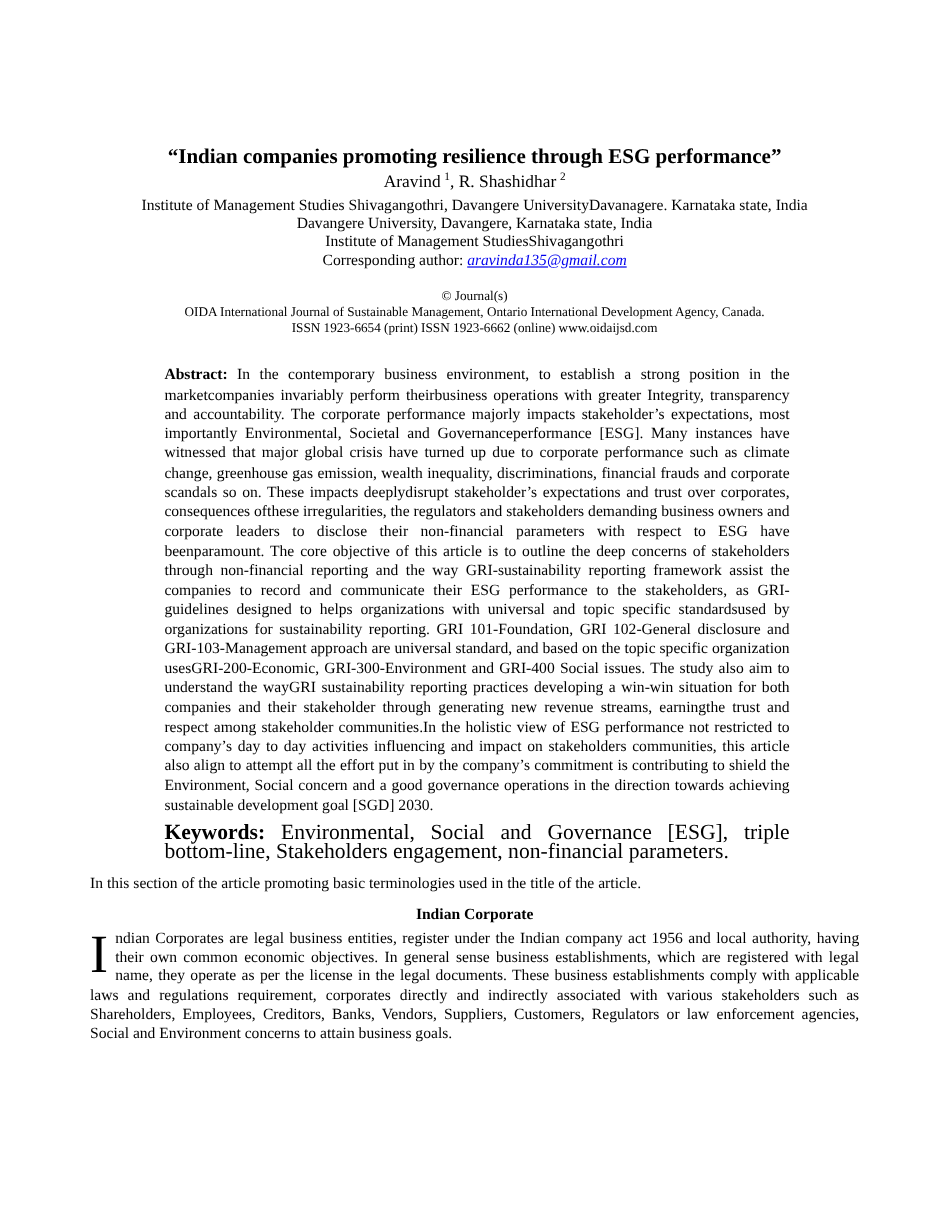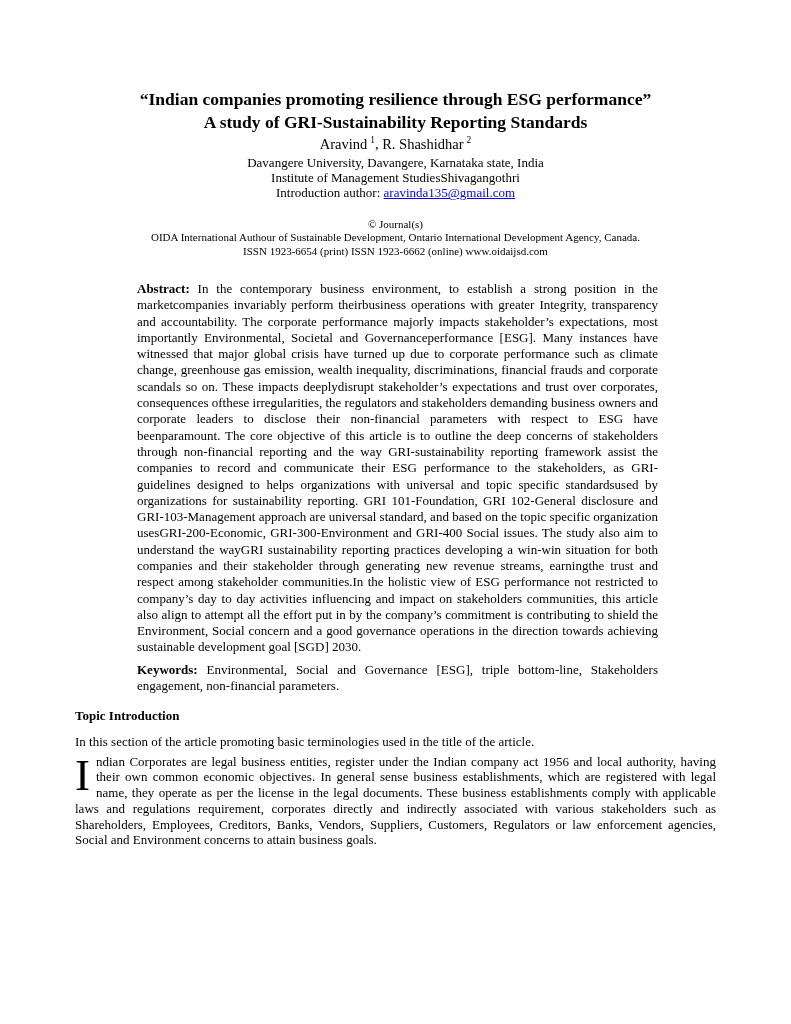--- a/index.html
+++ b/index.html
@@ -8,21 +8,21 @@
     background: #ffffff;
   }
   .page {
     width: 791px;
     height: 1024px;
     background: var(--page-bg, #ffffff);
     color: var(--text-color, #000000);
     font-family: "Liberation Serif", "DejaVu Serif", serif;
     position: relative;
     box-sizing: border-box;
-    padding-top: 88px;
+    padding-top: 119px;
     overflow: hidden;
   }
   .centered { text-align: center; }
   .title {
     font-size: 17.5px;
     line-height: 23px;
     font-weight: bold;
     margin: 0;
   }
   .authors {
@@ -36,37 +36,38 @@
   }
   .affiliations {
     font-size: 13px;
     line-height: 15.3px;
     margin: 2px 0 0 0;
   }
   .affiliations a, .email-link {
     color: var(--link-color, #0000EE);
     text-decoration: underline;
     cursor: pointer;
+    font-style: italic;
   }
   .imprint {
     font-size: 11px;
     line-height: 13.4px;
     margin: 17px 0 0 0;
   }
   .abstract-block {
     width: 521px;
     margin: 23px 0 0 137px;
     font-size: 13px;
     line-height: 16.3px;
     text-align: justify;
   }
   .keywords-block {
     width: 521px;
     margin: 6px 0 0 137px;
-    font-size: 13px;
+    font-size: 18px;
     line-height: 16.3px;
     text-align: justify;
   }
   .main-section {
     width: 641px;
     margin: 0 0 0 75px;
     font-size: 13px;
     line-height: 15.7px;
   }
   .section-heading {
@@ -90,45 +91,45 @@
   }
   p { margin: 0; }
 </style>
 </head>
 <body>
 
 <div class="page">
 
   <div class="centered">
     <p class="title">“Indian companies promoting resilience through ESG performance”</p>
-    <p class="title">A study of GRI-Sustainability Reporting Standards</p>
 
     <p class="authors"><span>Aravind</span><sup>1</sup><span>, </span><span>R. Shashidhar</span><sup>2</sup></p>
 
     <div class="affiliations">
+      <p>Institute of Management Studies Shivagangothri, Davangere UniversityDavanagere. Karnataka state, India</p>
       <p>Davangere University, Davangere, Karnataka state, India</p>
       <p>Institute of Management StudiesShivagangothri</p>
-      <p><span>Introduction author: </span><a class="email-link">aravinda135@gmail.com</a></p>
+      <p><span>Corresponding author: </span><a class="email-link">aravinda135@gmail.com</a></p>
     </div>
 
     <div class="imprint">
       <p>© Journal(s)</p>
-      <p>OIDA International Authour of Sustainable Development, Ontario International Development Agency, Canada.</p>
+      <p>OIDA International Journal of Sustainable Management, Ontario International Development Agency, Canada.</p>
       <p>ISSN 1923-6654 (print) ISSN 1923-6662 (online) www.oidaijsd.com</p>
     </div>
   </div>
 
   <div class="abstract-block">
     <p><b>Abstract:</b><span> In the contemporary business environment, to establish a strong position in the marketcompanies invariably perform theirbusiness operations with greater Integrity, transparency and accountability. The corporate performance majorly impacts stakeholder’s expectations, most importantly Environmental, Societal and Governanceperformance [ESG]. Many instances have witnessed that major global crisis have turned up due to corporate performance such as climate change, greenhouse gas emission, wealth inequality, discriminations, financial frauds and corporate scandals so on. These impacts deeplydisrupt stakeholder’s expectations and trust over corporates, consequences ofthese irregularities, the regulators and stakeholders demanding business owners and corporate leaders to disclose their non-financial parameters with respect to ESG have beenparamount. The core objective of this article is to outline the deep concerns of stakeholders through non-financial reporting and the way GRI-sustainability reporting framework assist the companies to record and communicate their ESG performance to the stakeholders, as GRI-guidelines designed to helps organizations with universal and topic specific standardsused by organizations for sustainability reporting. GRI 101-Foundation, GRI 102-General disclosure and GRI-103-Management approach are universal standard, and based on the topic specific organization usesGRI-200-Economic, GRI-300-Environment and GRI-400 Social issues. The study also aim to understand the wayGRI sustainability reporting practices developing a win-win situation for both companies and their stakeholder through generating new revenue streams, earningthe trust and respect among stakeholder communities.In the holistic view of ESG performance not restricted to company’s day to day activities influencing and impact on stakeholders communities, this article also align to attempt all the effort put in by the company’s commitment is contributing to shield the Environment, Social concern and a good governance operations in the direction towards achieving sustainable development goal [SGD] 2030.</span></p>
   </div>
 
   <div class="keywords-block">
     <p><b>Keywords:</b><span> Environmental, Social and Governance [ESG], triple bottom-line, Stakeholders engagement, non-financial parameters.</span></p>
   </div>
 
   <div class="main-section">
-    <p class="section-heading">Topic Introduction</p>
     <p class="intro-text">In this section of the article promoting basic terminologies used in the title of the article.</p>
 
+    <p class="section-heading centered">Indian Corporate</p>
     <p class="dropcap-para"><span class="dropcap">I</span><span>ndian Corporates are legal business entities, register under the Indian company act 1956 and local authority, having their own common economic objectives. In general sense business establishments, which are registered with legal name, they operate as per the license in the legal documents. These business establishments comply with applicable laws and regulations requirement, corporates directly and indirectly associated with various stakeholders such as Shareholders, Employees, Creditors, Banks, Vendors, Suppliers, Customers, Regulators or law enforcement agencies, Social and Environment concerns to attain business goals.</span></p>
   </div>
 
 </div>
 
 </body></html>

